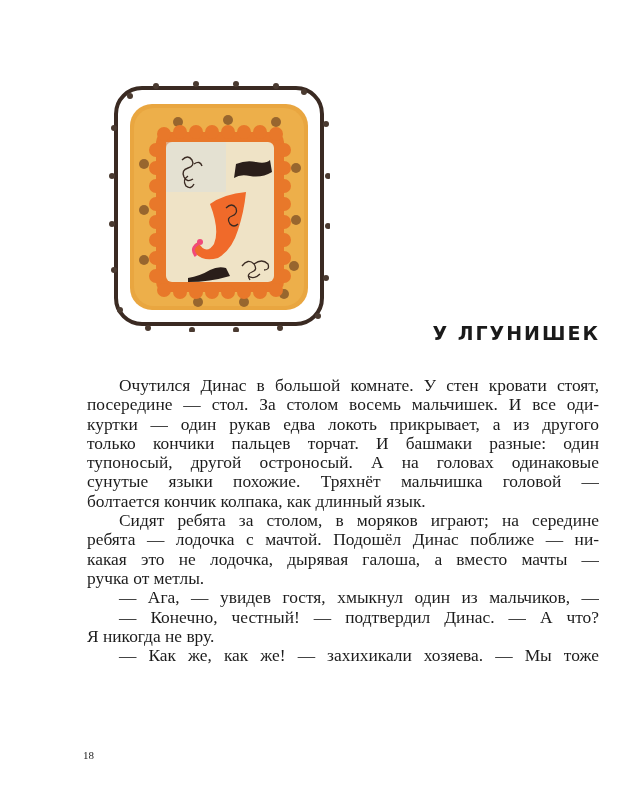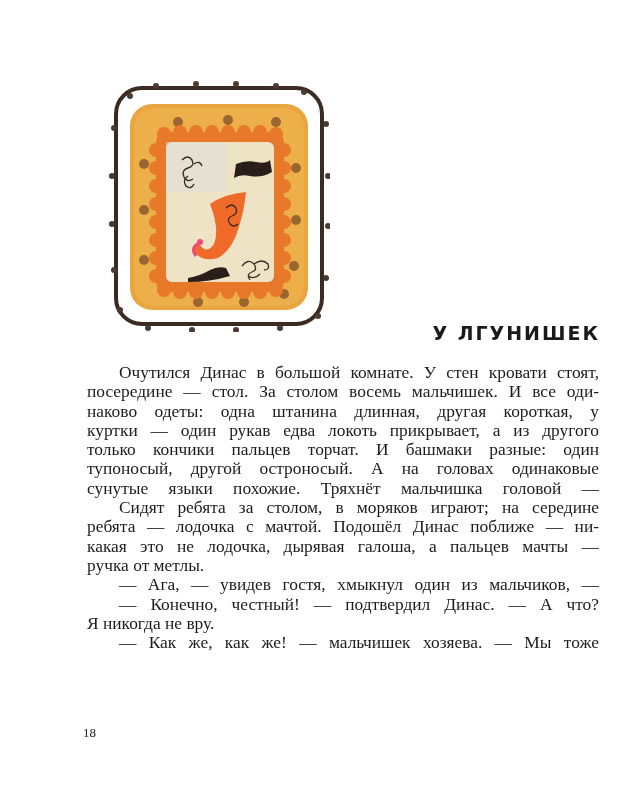--- a/index.html
+++ b/index.html
@@ -10,30 +10,30 @@
     .illustration {
       position: absolute; left: 108px; top: 80px; width: 222px; height: 252px;
     }
     .illustration svg { width: 100%; height: 100%; display: block; }
     .chapter-title {
       position: absolute; right: 22px; top: 322px;
       font-family: "DejaVu Sans", "Liberation Sans", sans-serif; font-weight: bold;
       font-size: 19px; letter-spacing: 2px; color: #1a1a1a; margin-left: 28px;
     }
     .body-text {
-      position: absolute; left: 87px; top: 363px; width: 512px;
+      position: absolute; left: 87px; top: 376px; width: 512px;
       font-family: "Liberation Serif", "DejaVu Serif", serif;
       font-size: 17.4px; line-height: 19.3px; color: #1c1c1c;
     }
     .line { display: block; white-space: nowrap; text-align: justify; text-align-last: justify; }
     .line.last { text-align-last: left; }
     .line.indent { text-indent: 32px; }
     .page-number {
-      position: absolute; left: 83px; top: 725px;
-      font-family: "Liberation Serif", serif; font-size: 13px; color: #222;
+      position: absolute; left: 83px; top: 749px;
+      font-family: "Liberation Serif", serif; font-size: 11px; color: #222;
     }
   </style>
 </head>
 <body>
 
 <div class="illustration">
   <svg viewBox="0 0 222 252">
 
     <rect x="8" y="8" width="206" height="236" rx="26" ry="26" fill="#ffffff" stroke="#3a2a22" stroke-width="4"></rect>
 
@@ -140,32 +140,32 @@
       <path d="M140 196 q6 4 12 -2"></path>
     </g>
   </svg>
 </div>
 
 <div class="chapter-title">У ЛГУНИШЕК</div>
 
 <div class="body-text">
   <span class="line indent">Очутился Динас в большой комнате. У стен кровати стоят,</span>
   <span class="line">посередине — стол. За столом восемь мальчишек. И все оди-</span>
-  <span class="line">наково одеты: одна штанина длинная, другая короткая, у</span>
   <span class="line">куртки — один рукав едва локоть прикрывает, а из другого</span>
   <span class="line">только кончики пальцев торчат. И башмаки разные: один</span>
   <span class="line">тупоносый, другой остроносый. А на головах одинаковые</span>
   <span class="line">сунутые языки похожие. Тряхнёт мальчишка головой —</span>
+  <span class="line last">болтается кончик колпака, как длинный язык.</span>
 
   <span class="line indent">Сидят ребята за столом, в моряков играют; на середине</span>
   <span class="line">ребята — лодочка с мачтой. Подошёл Динас поближе — ни-</span>
-  <span class="line">какая это не лодочка, дырявая галоша, а пальцев мачты —</span>
+  <span class="line">какая это не лодочка, дырявая галоша, а вместо мачты —</span>
   <span class="line last">ручка от метлы.</span>
 
   <span class="line indent">— Ага, — увидев гостя, хмыкнул один из мальчиков, —</span>
 
   <span class="line indent">— Конечно, честный! — подтвердил Динас. — А что?</span>
   <span class="line last">Я никогда не вру.</span>
 
-  <span class="line indent">— Как же, как же! — мальчишек хозяева. — Мы тоже</span>
+  <span class="line indent">— Как же, как же! — захихикали хозяева. — Мы тоже</span>
 </div>
 
 <div class="page-number">18</div>
 
 </body></html>

